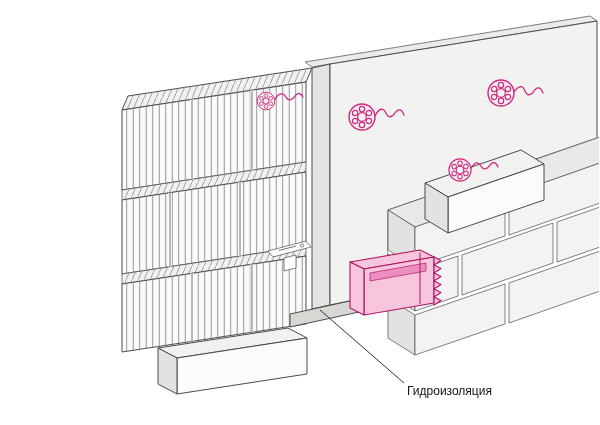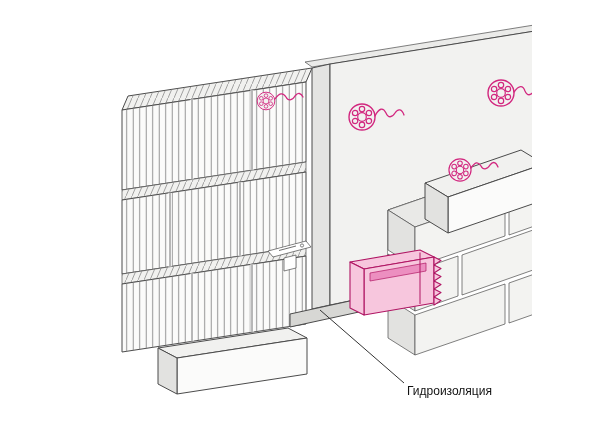--- a/index.html
+++ b/index.html
@@ -5,21 +5,21 @@
   :root{
     --outline:#4b4b4b; --hatch:#7c7c7c;
     --accent:#d2287f; --accent-dark:#b01563; --accent-light:#f7c6dd; --accent-mid:#ec8fc0;
     --panel-face:#f2f2f0; --panel-edge:#e4e4e2; --panel-top:#ebebe9;
     --block-face:#fbfbfa; --block-top:#f1f1ef;
     --wall-face:#f3f3f1; --wall-top:#e9e9e7; --wall-end:#e2e2e0;
     --slab:#d7d7d4; --leader:#333333; --label-text:#111111; --bg:#ffffff;
   }
   html,body{margin:0;padding:0;}
   body{width:600px;height:425px;background:var(--bg);font-family:"Liberation Sans",sans-serif;}
-  .stage{position:relative;width:532px;height:425px;background:var(--bg);overflow:hidden;}
+  .stage{position:relative;width:599px;height:425px;background:var(--bg);overflow:hidden;}
   svg{display:block;}
   .s{stroke:var(--outline);stroke-width:1;stroke-linejoin:round;}
   .thin{stroke-width:.7;}
   .nofill{fill:none;}
   .panel-face{fill:var(--panel-face);}
   .panel-edge{fill:var(--panel-edge);}
   .panel-top{fill:var(--panel-top);}
   .block-face{fill:var(--block-face);}
   .block-top{fill:var(--block-top);}
   .wall-face{fill:var(--wall-face);}

